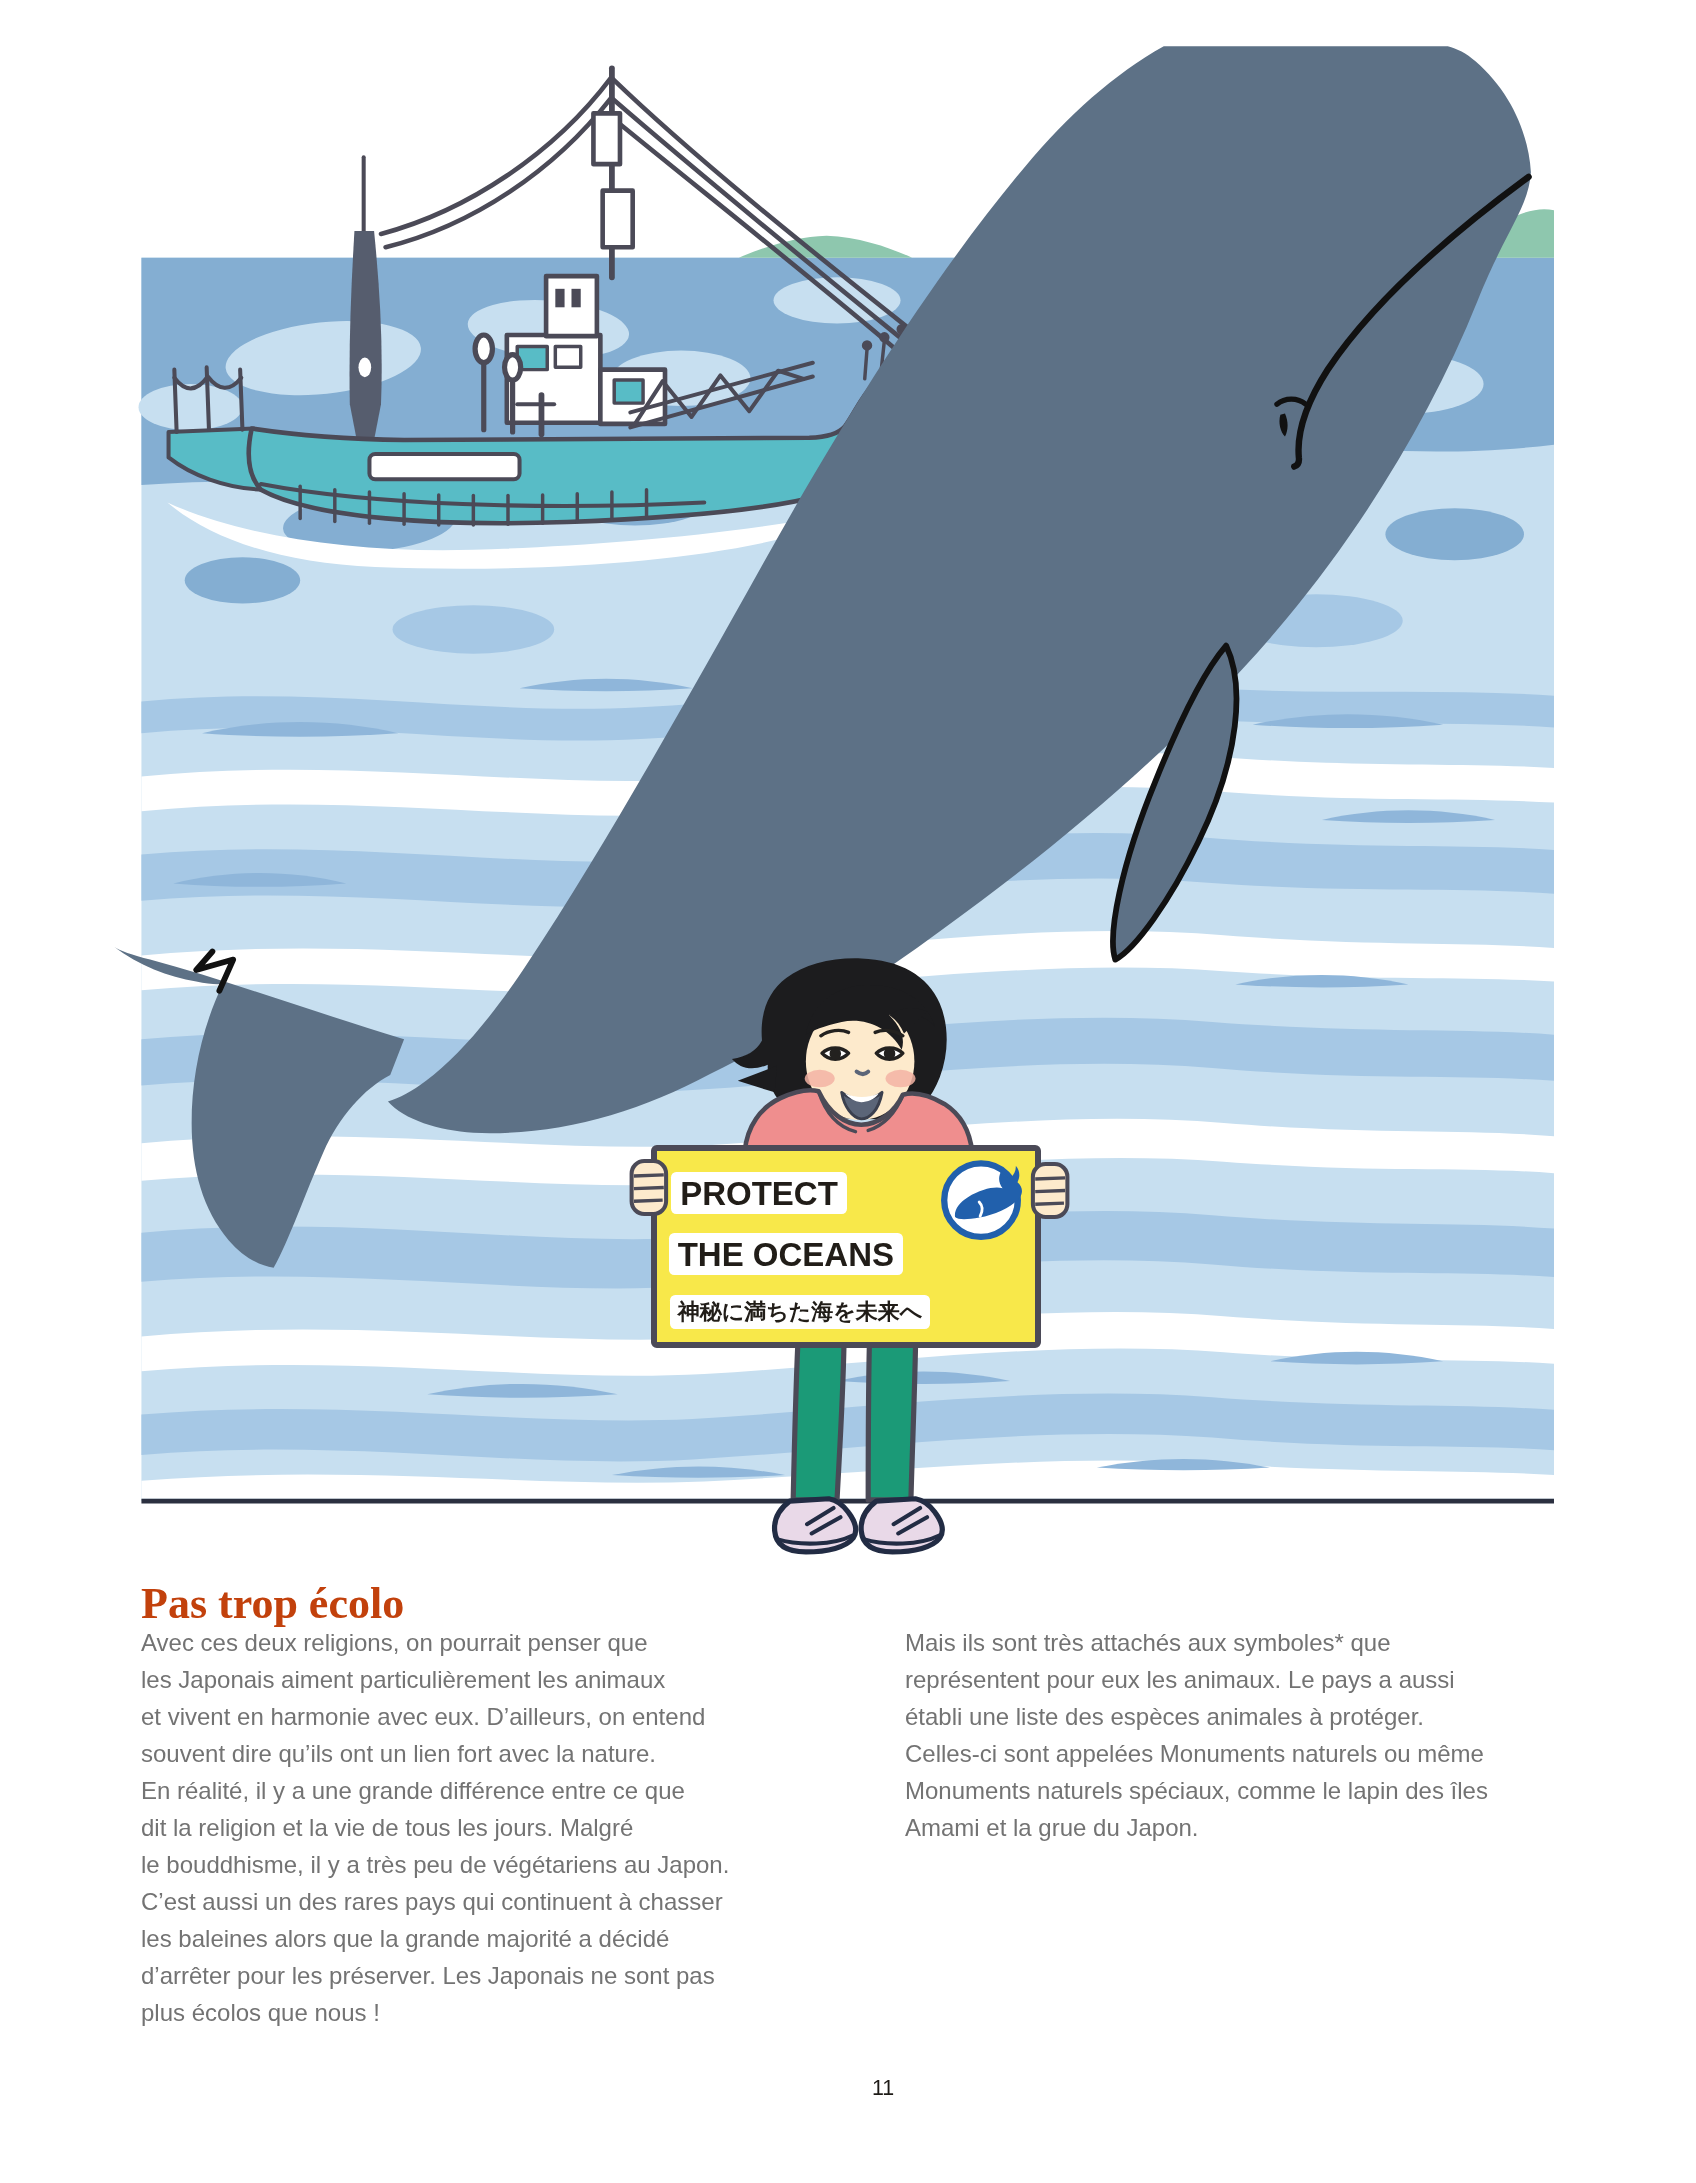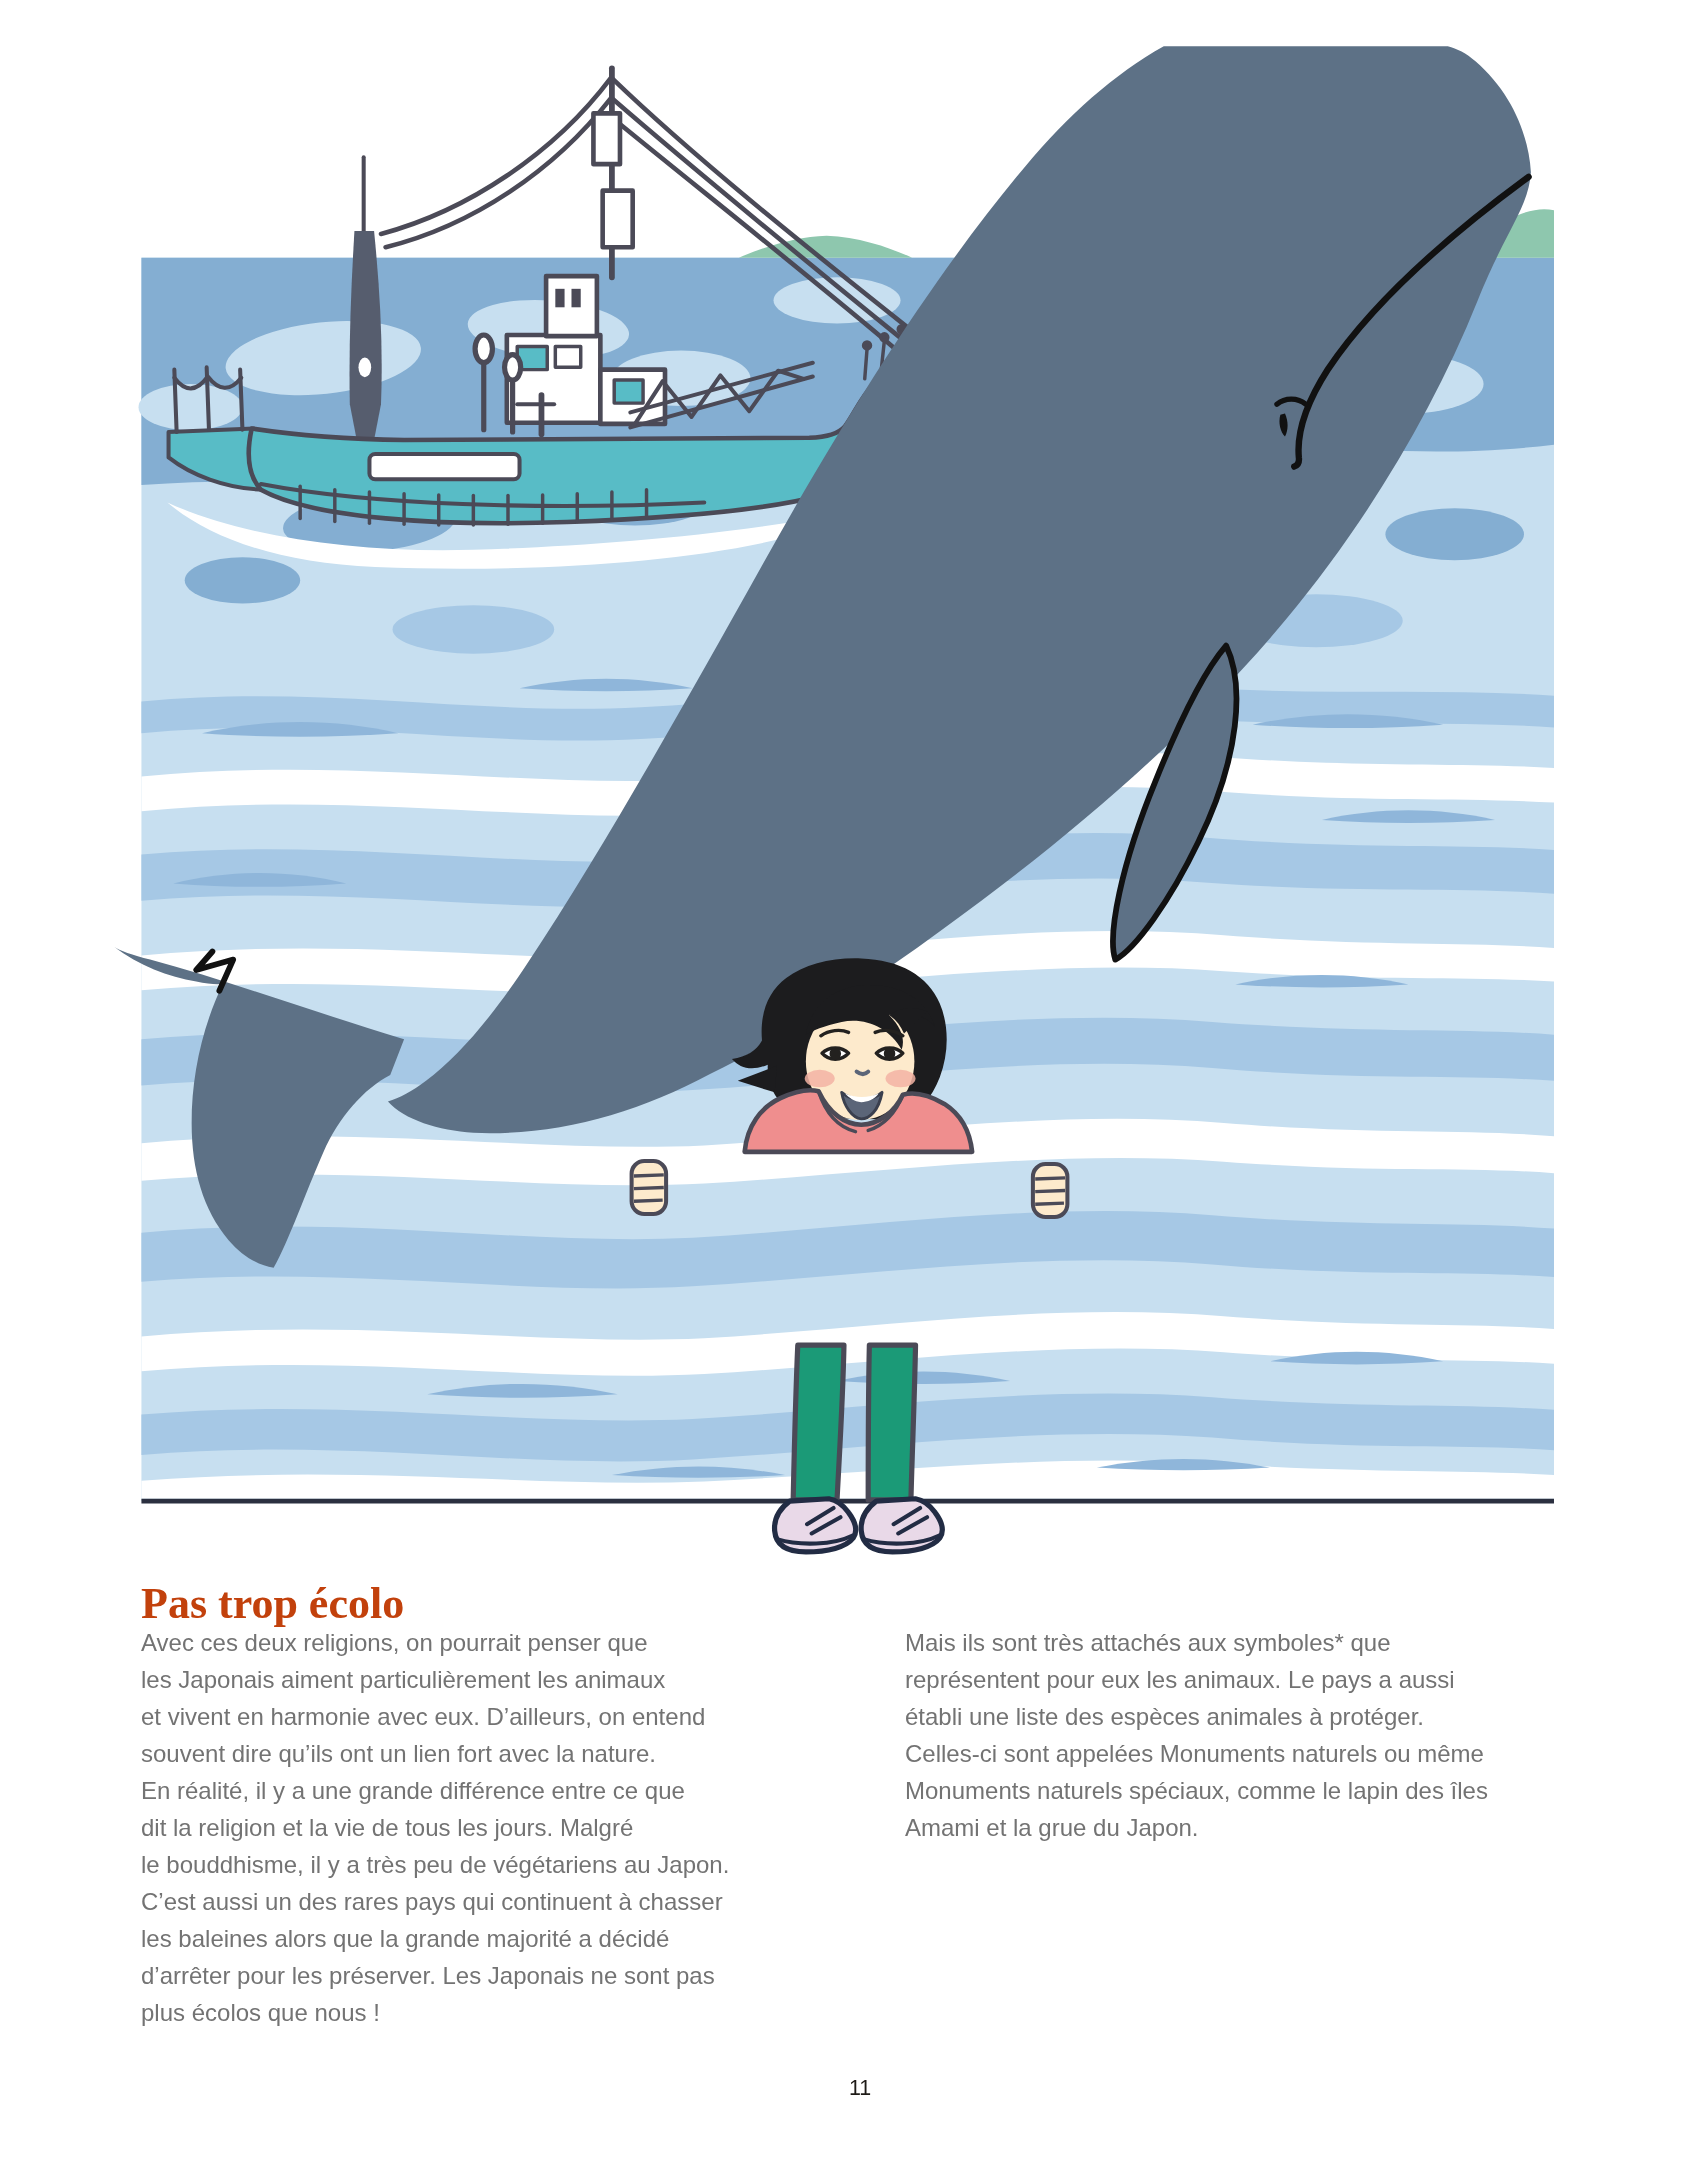--- a/index.html
+++ b/index.html
@@ -45,21 +45,21 @@
   }
   .col{
     position:absolute;top:1624px;
     font-size:24px;line-height:37px;color:#737373;
     white-space:pre-line;
     letter-spacing:0px;
   }
   .col.left{left:141px;width:756px;}
   .col.right{left:905px;width:751px;}
   .pageno{
-    position:absolute;left:831px;top:2076px;width:58px;
+    position:absolute;left:854px;top:2076px;width:58px;
     text-align:center;font-size:21.4px;color:#1d1a16;
   }
 </style>
 </head>
 <body>
 
 <div class="page">
 
   <svg class="illus" viewBox="0 0 2938 3781">
 
@@ -274,20 +274,32 @@
         <path d="M1398,2640 L1444,2612"></path>
           <path d="M1406,2656 L1456,2628"></path>
         <path d="M1548,2640 L1594,2612"></path>
           <path d="M1556,2656 L1606,2628"></path>
         <path d="M1346,2666 C1386,2678 1444,2676 1476,2660"></path>
         <path d="M1496,2666 C1536,2678 1594,2676 1626,2660"></path>
       </g>
     </g>
   </svg>
 
+  <div class="sign">
+    <span class="strip s1">PROTECT</span>
+    <span class="strip s2">THE OCEANS</span>
+    <span class="strip s3">神秘に満ちた海を未来へ</span>
+    <svg class="badge" viewBox="0 0 160 160">
+      <circle cx="80" cy="82" r="64" fill="#ffffff" stroke="#2160ac" stroke-width="11"></circle>
+      <g transform="rotate(-18 80 82)">
+        <path fill="#2160ac" d="M28,96 C30,84 42,74 60,70 C86,64 110,66 122,74 C118,62 121,52 130,44 C131,52 134,58 140,62 C148,58 154,52 156,44 C160,54 158,64 150,72 C156,82 154,92 146,98 C130,110 96,114 68,110 C48,107 32,103 28,96 Z"></path>
+        <path d="M70,108 C78,100 80,92 76,84" stroke="#ffffff" stroke-width="5" fill="none" stroke-linecap="round"></path>
+      </g>
+    </svg>
+  </div>
 
   <svg class="hand" style="left:627px;top:1153px;" width="46" height="69" viewBox="0 0 80 120">
     <rect x="8" y="14" width="60" height="92" rx="22" fill="#fdeacc" stroke="#4b4a57" stroke-width="7"></rect>
     <g stroke="#4b4a57" stroke-width="6" fill="none">
       <path d="M12,40 L64,38"></path>
         <path d="M12,62 L64,60"></path>
         <path d="M12,84 L62,82"></path>
     </g>
   </svg>
   <svg class="hand" style="left:1026px;top:1156px;" width="46" height="69" viewBox="0 0 80 120">

